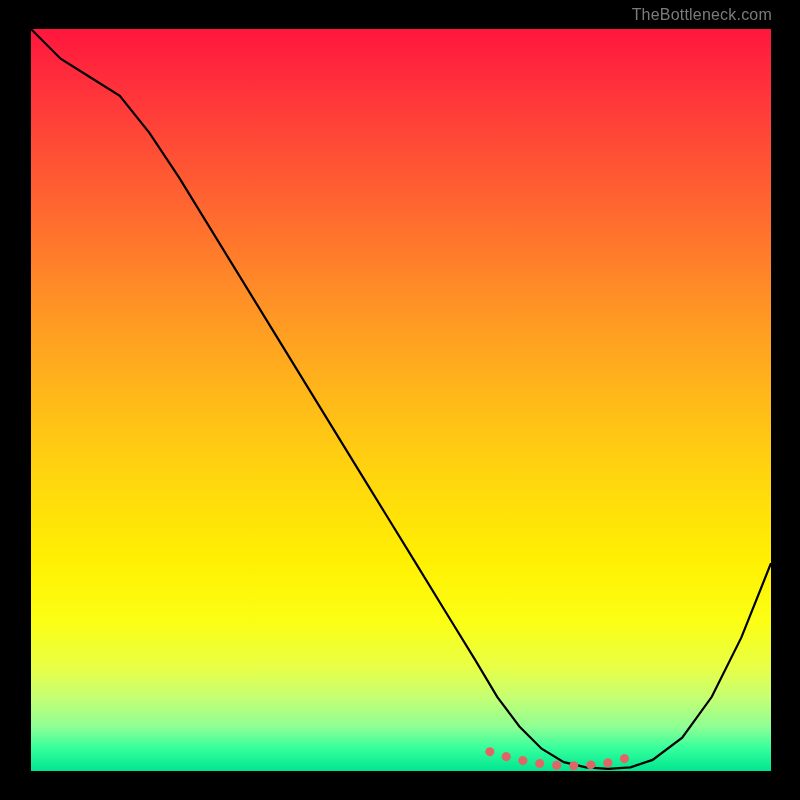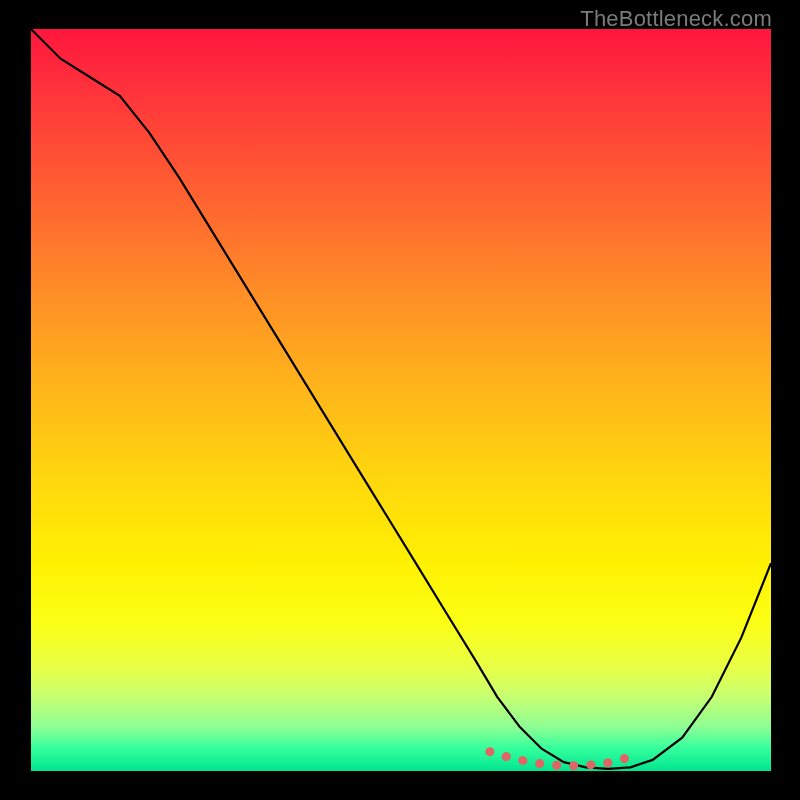--- a/index.html
+++ b/index.html
@@ -14,21 +14,21 @@
       #ffb41b 48%,
       #ffd50e 60%,
       #fff102 72%,
       #fbff15 80%,
       #e8ff46 86%,
       #c6ff72 90%,
       #8fff94 94%,
       #34ff9c 97%,
       #00e58f 100%);
   }
-  .watermark{position:absolute;top:6px;right:28px;color:#7b7b7b;font-size:22px;font-weight:400;letter-spacing:.2px}
+  .watermark{position:absolute;top:6px;right:28px;color:#7b7b7b;font-size:16px;font-weight:400;letter-spacing:.2px}
   svg.curve{position:absolute;left:31px;top:29px;width:740px;height:742px;overflow:visible}
   .curve path{fill:none;stroke:#000;stroke-width:2.2}
   .dots path{fill:none;stroke:#e06666;stroke-width:9;stroke-linecap:round;stroke-dasharray:0.1 17}
 </style>
 </head>
 <body>
 
 <div class="frame">
   <div class="plot"></div>
 

